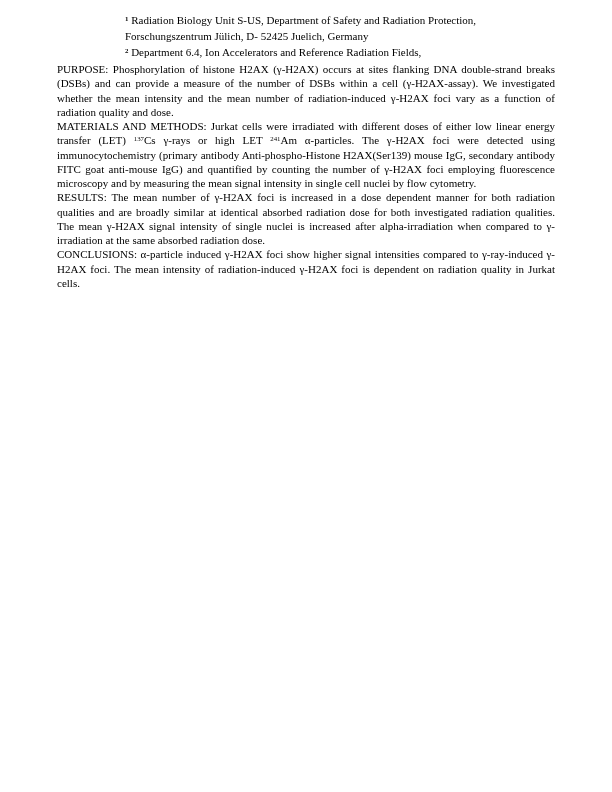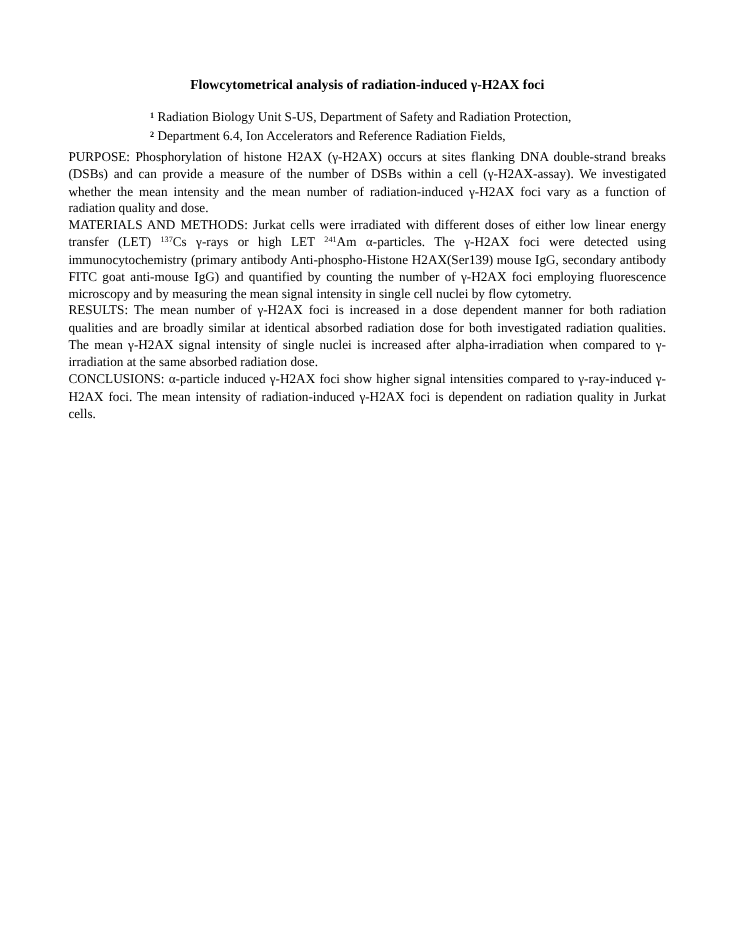--- a/index.html
+++ b/index.html
@@ -64,24 +64,24 @@
     position: relative;
     top: -0.45em;
     vertical-align: baseline;
   }
 </style>
 </head>
 <body>
 
 <div class="page">
   <div class="content">
-    <h1 class="title">Flowcytometrical analysis of radiation-induced γ-H2AX foci</h1>
     <div class="affiliations">
         <div>
           <div class="affil-line"><sup class="affil-marker">1</sup> Radiation Biology Unit S-US, Department of Safety and Radiation Protection,</div>
+          <div class="affil-line">Forschungszentrum Jülich, D- 52425 Juelich, Germany</div>
         </div>
         <div>
           <div class="affil-line"><sup class="affil-marker">2</sup> Department 6.4, Ion Accelerators and Reference Radiation Fields,</div>
         </div>
       </div>
     <div class="abstract">
         <p class="abs-para"><span>PURPOSE: Phosphorylation of histone H2AX (γ-H2AX) occurs at sites flanking DNA double-strand breaks (DSBs) and can provide a measure of the number of DSBs within a cell (γ-H2AX-assay). We investigated whether the mean intensity and the mean number of radiation-induced γ-H2AX foci vary as a function of radiation quality and dose.</span></p>
         <p class="abs-para"><span>MATERIALS AND METHODS: Jurkat cells were irradiated with different doses of either low linear energy transfer (LET) </span><sup>137</sup><span>Cs γ-rays or high LET </span><sup>241</sup><span>Am α-particles. The γ-H2AX foci were detected using immunocytochemistry (primary antibody Anti-phospho-Histone H2AX(Ser139) mouse IgG, secondary antibody FITC goat anti-mouse IgG) and quantified by counting the number of γ-H2AX foci employing fluorescence microscopy and by measuring the mean signal intensity in single cell nuclei by flow cytometry.</span></p>
         <p class="abs-para"><span>RESULTS: The mean number of γ-H2AX foci is increased in a dose dependent manner for both radiation qualities and are broadly similar at identical absorbed radiation dose for both investigated radiation qualities. The mean γ-H2AX signal intensity of single nuclei is increased after alpha-irradiation when compared to γ-irradiation at the same absorbed radiation dose.</span></p>
         <p class="abs-para"><span>CONCLUSIONS: α-particle induced γ-H2AX foci show higher signal intensities compared to γ-ray-induced γ-H2AX foci. The mean intensity of radiation-induced γ-H2AX foci is dependent on radiation quality in Jurkat cells.</span></p>

